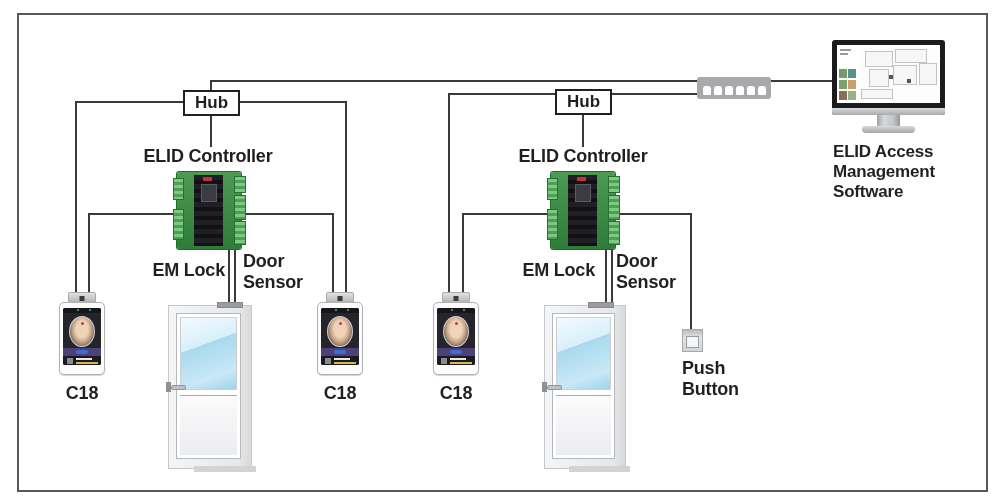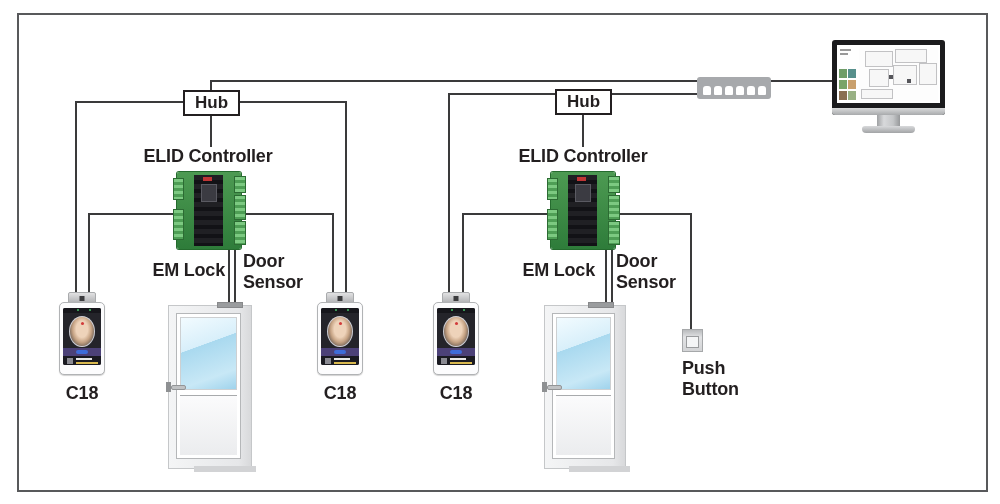--- a/index.html
+++ b/index.html
@@ -289,13 +289,14 @@
             <div class="av" style="background:#c9a06d;"></div>
           <div class="av" style="background:#8a6f52;"></div>
             <div class="av" style="background:#99b184;"></div>
         </div>
       </div>
       <div class="mchin"></div>
     </div>
     <div class="neck"></div>
     <div class="mbase"></div>
   </div>
+  <div class="lbl" style="left:833px;top:142px;width:114px;font-size:17px;line-height:20px;">ELID Access Management Software</div>
 </div>
 
 </body></html>

